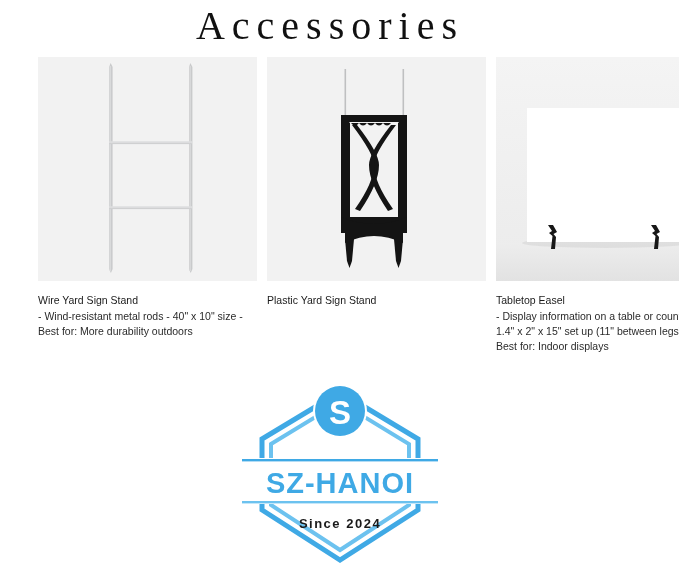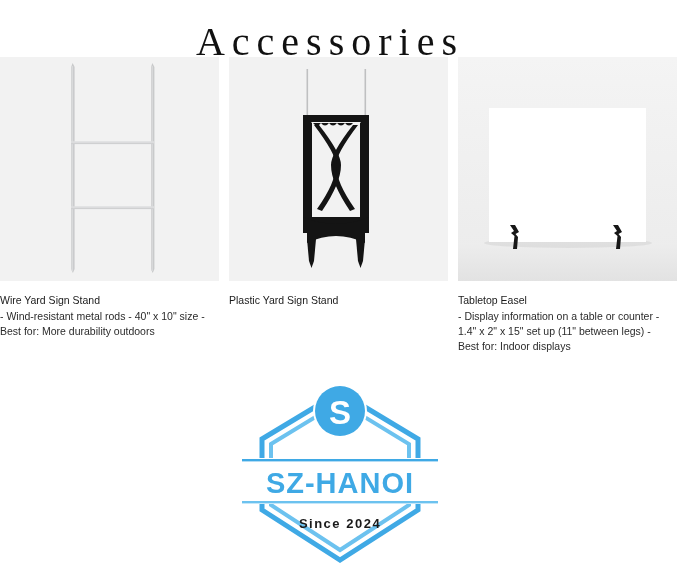--- a/index.html
+++ b/index.html
@@ -12,41 +12,42 @@
     height: 577px;
     position: relative;
     overflow: hidden;
     font-family: "Liberation Sans", sans-serif;
     -webkit-font-smoothing: antialiased;
   }
 
   
   .page-title {
     position: absolute;
-    top: 18px;
+    top: 2px;
     left: 0;
     width: 653px;
     text-align: center;
     font-family: "Liberation Serif", serif;
     font-size: 40px;
     line-height: 48px;
     letter-spacing: 7px;
     color: #111111;
     font-weight: 400;
     text-indent: 7px;
   }
 
   
   .product-grid {
     position: absolute;
     top: 57px;
     left: 0;
     width: 553px;
     display: flex;
     gap: 10px;
+    padding-left: 38px;
   }
   .product-card {
     width: 219px;
     display: flex;
     flex-direction: column;
   }
 
   .product-photo {
     width: 219px;
     height: 224px;

